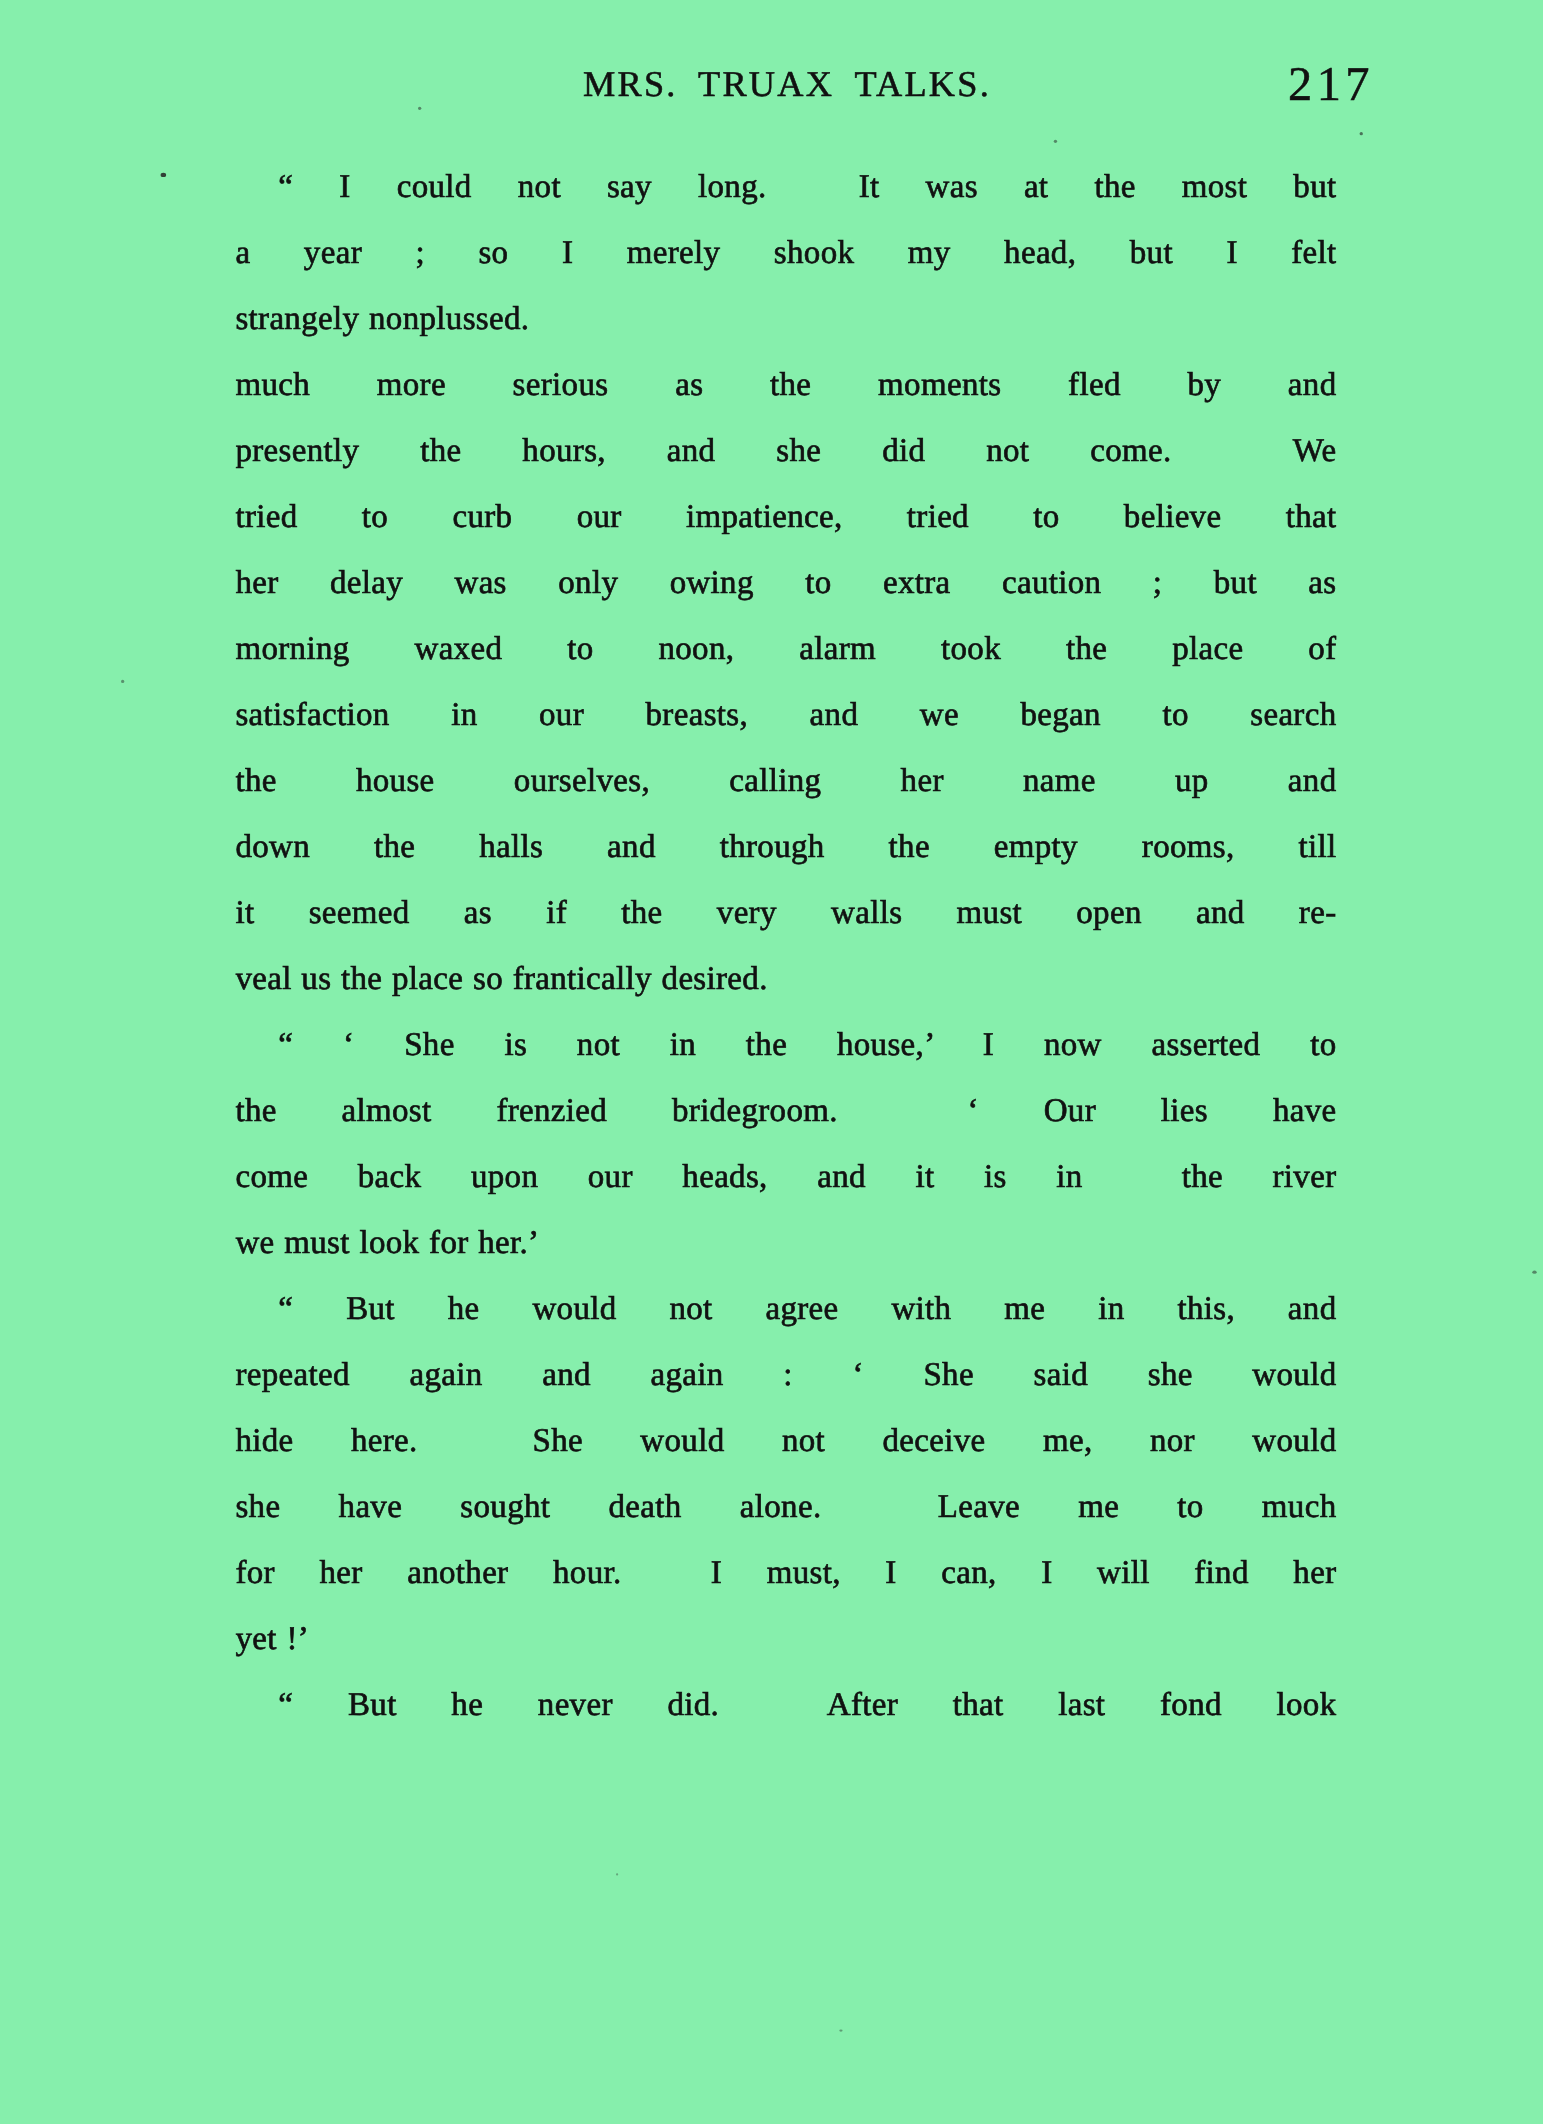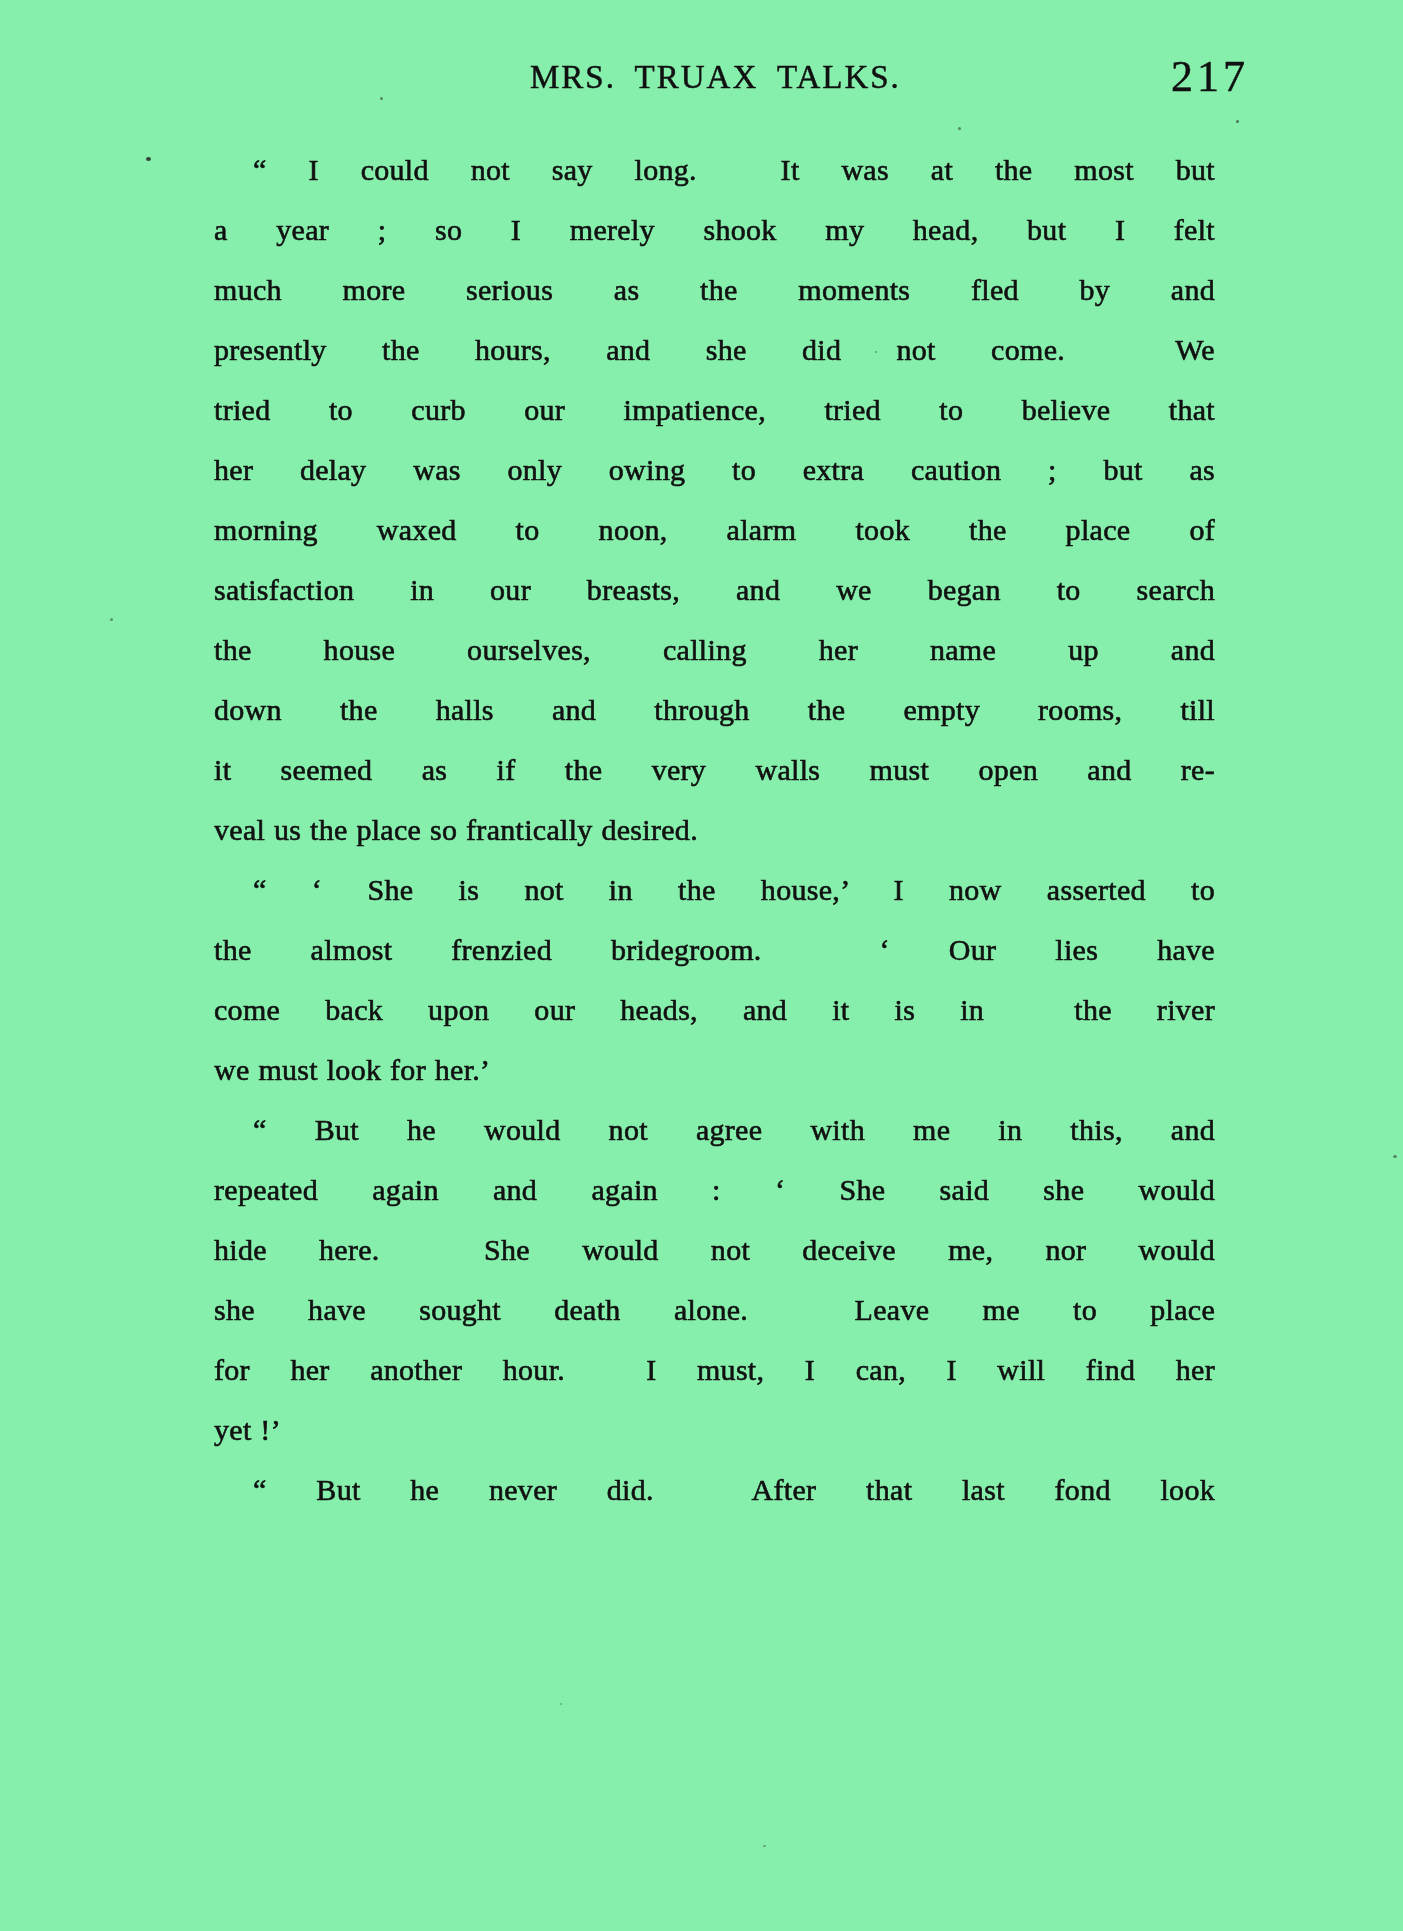--- a/index.html
+++ b/index.html
@@ -74,38 +74,39 @@
 <div class="page">
 
   <div class="running-head">
     <div class="head-title">MRS. TRUAX TALKS.</div>
     <div class="head-page-number">217</div>
   </div>
 
   <div class="text-block">
     <div class="line indent">“ I could not say long.  It was at the most but</div>
     <div class="line">a year ; so I merely shook my head, but I felt</div>
+    <div class="line last">strangely nonplussed.</div>
     <div class="line">much more serious as the moments fled by and</div>
     <div class="line">presently the hours, and she did not come.  We</div>
     <div class="line">tried to curb our impatience, tried to believe that</div>
     <div class="line">her delay was only owing to extra caution ; but as</div>
     <div class="line">morning waxed to noon, alarm took the place of</div>
     <div class="line">satisfaction in our breasts, and we began to search</div>
     <div class="line">the house ourselves, calling her name up and</div>
     <div class="line">down the halls and through the empty rooms, till</div>
     <div class="line">it seemed as if the very walls must open and re-</div>
     <div class="line last">veal us the place so frantically desired.</div>
     <div class="line indent">“ ‘ She is not in the house,’ I now asserted to</div>
     <div class="line">the almost frenzied bridegroom.  ‘ Our lies have</div>
     <div class="line">come back upon our heads, and it is in  the river</div>
     <div class="line last">we must look for her.’</div>
     <div class="line indent">“ But he would not agree with me in this, and</div>
     <div class="line">repeated again and again : ‘ She said she would</div>
     <div class="line">hide here.  She would not deceive me, nor would</div>
-    <div class="line">she have sought death alone.  Leave me to place</div>
+    <div class="line">she have sought death alone.  Leave me to much</div>
     <div class="line">for her another hour.  I must, I can, I will find her</div>
     <div class="line last">yet !’</div>
     <div class="line indent">“ But he never did.  After that last fond look</div>
   </div>
 
   <div class="speck" style="left:146px; top:157px; width:5px; height:4px; opacity:.85;"></div>
   <div class="speck" style="left:380px; top:97px;  width:3px; height:3px; opacity:.5;"></div>
   <div class="speck" style="left:958px; top:127px; width:3px; height:3px; opacity:.5;"></div>
   <div class="speck" style="left:1236px; top:120px; width:3px; height:3px; opacity:.6;"></div>
   <div class="speck" style="left:110px; top:618px; width:3px; height:3px; opacity:.45;"></div>

